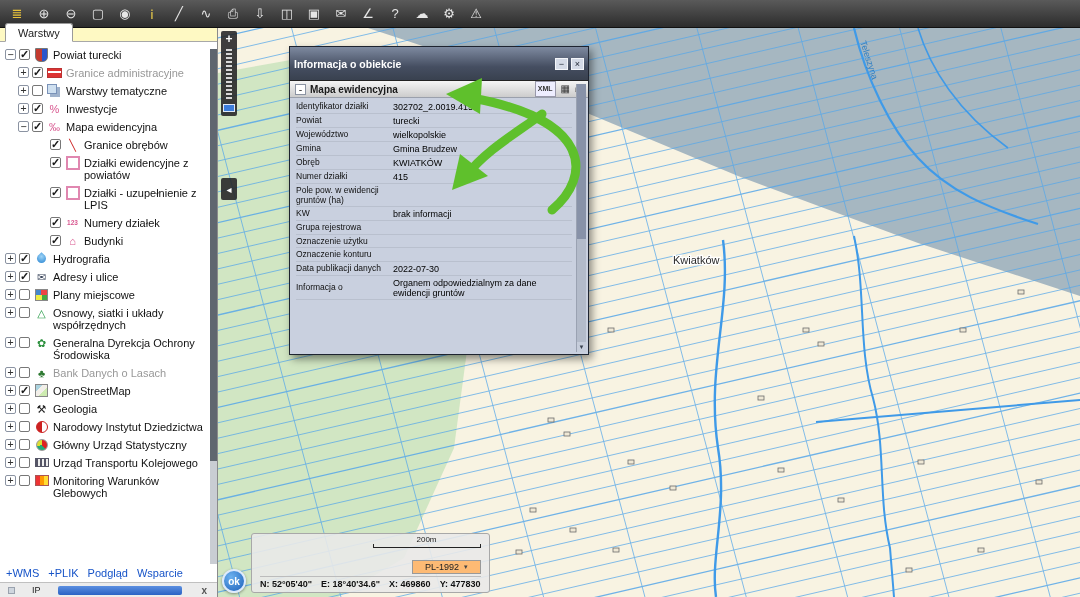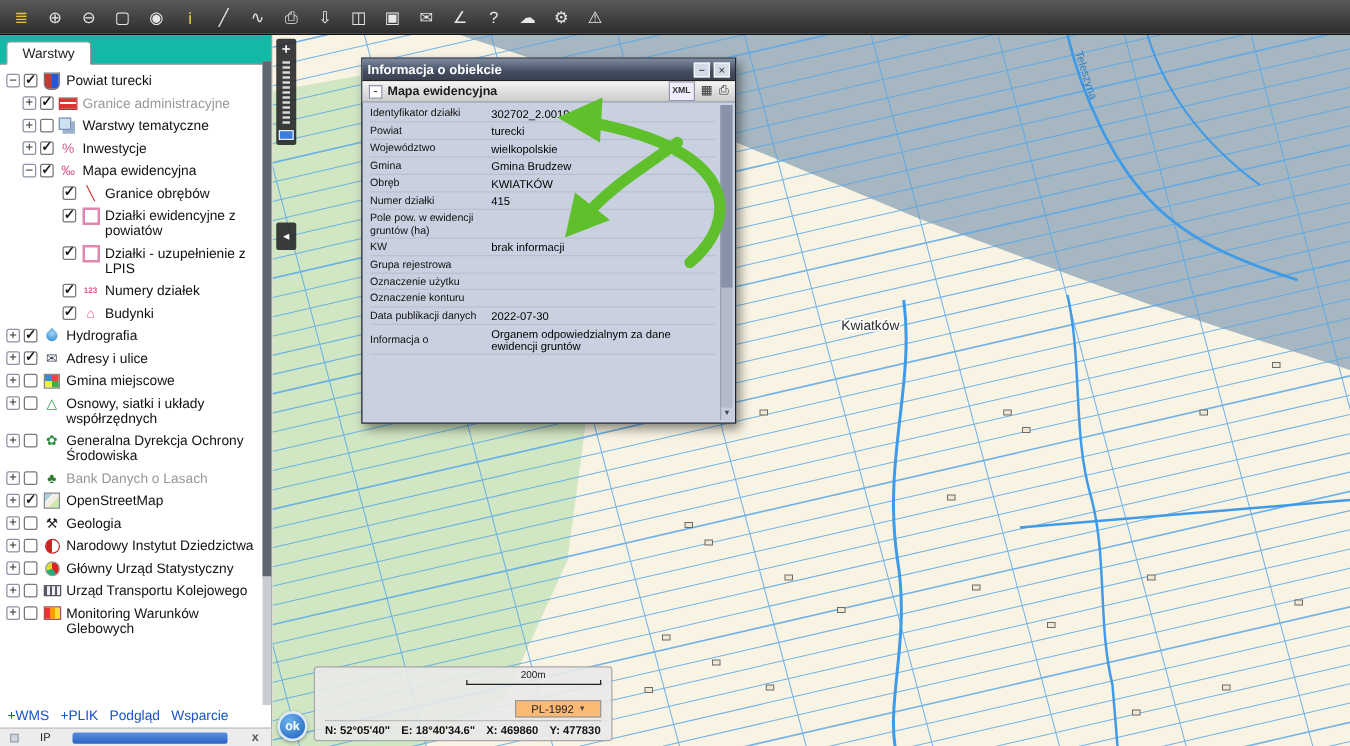--- a/index.html
+++ b/index.html
@@ -6,21 +6,21 @@
   html,body{width:1080px;height:597px;overflow:hidden;font-family:"Liberation Sans",sans-serif;background:#fff;}
 
   
   #toolbar{height:28px;background:linear-gradient(180deg,#5a5a5a,#2c2c2c);display:flex;align-items:center;padding:0 5px;gap:3px;border-bottom:1px solid #111;}
   .tbtn{width:24px;height:21px;display:flex;align-items:center;justify-content:center;border-radius:3px;font-size:13px;cursor:pointer;}
 
   #main{display:flex;height:569px;}
 
   
   #sidebar{width:218px;min-width:218px;background:#fff;border-right:1px solid #8a8a8a;position:relative;display:flex;flex-direction:column;}
-  .tabbar{height:24px;background:#14b8a6;border-bottom:1px solid #a8a8a8;display:flex;align-items:flex-end;padding-left:5px;}
+  .tabbar{height:14px;background:#fef9c3;border-bottom:1px solid #a8a8a8;display:flex;align-items:flex-end;padding-left:5px;}
   .tab{background:#fff;border:1px solid #9a9a9a;border-bottom:1px solid #fff;padding:3px 12px 2px;font-size:11px;color:#222;border-radius:3px 3px 0 0;margin-bottom:-1px;}
   #layertree{flex:1;padding:6px 12px 0 5px;overflow:hidden;}
   .trow{display:flex;align-items:flex-start;margin-bottom:5px;font-size:11px;line-height:12px;color:#111;}
   .trow.indent1{margin-left:13px;}
   .trow.indent2{margin-left:45px;}
   .trow.gray .llabel{color:#989898;}
   .expand{width:11px;height:11px;min-width:11px;border:1px solid #8b93a2;background:#fff;color:#333;font-size:10px;line-height:9px;text-align:center;margin:1px 3px 0 0;cursor:pointer;font-family:"DejaVu Sans Mono",monospace;border-radius:2px;}
   .cb{width:11px;height:11px;min-width:11px;border:1px solid #777;border-radius:2px;background:#fff;margin:1px 4px 0 0;position:relative;cursor:pointer;}
   .cb.on::after{content:"✓";position:absolute;left:0;top:-2px;font-size:11px;font-weight:bold;color:#1a1a1a;}
   .licon{width:15px;min-width:15px;height:13px;margin-right:4px;display:flex;align-items:center;justify-content:center;font-size:11px;line-height:12px;}
@@ -61,21 +61,21 @@
   .srow1{display:flex;align-items:flex-end;gap:12px;padding-bottom:2px;border-bottom:1px solid #bcbcbc;flex-direction:column;}
   .scalewrap{width:108px;}
   .scalelabel{font-size:8px;text-align:center;color:#222;line-height:8px;}
   .scalebarline{height:4px;border-left:1px solid #222;border-right:1px solid #222;border-bottom:1px solid #222;}
   .crs{background:#fdba74;border:1px solid #999;font-size:9px;color:#222;padding:1px 12px;display:flex;align-items:center;gap:5px;cursor:pointer;}
   .caret{font-size:7px;color:#444;}
   .srow2{font-size:9px;font-weight:bold;color:#111;padding-top:2px;white-space:nowrap;display:flex;gap:9px;}
 
   
   .popup{position:absolute;left:71px;top:18px;width:300px;background:#c9d0df;border:1px solid #1e2430;box-shadow:3px 4px 8px rgba(0,0,0,.45);z-index:20;}
-  .ptitle{height:18px;background:linear-gradient(180deg,#7e8aa0,#454e61 60%,#39414f);display:flex;align-items:center;padding:0 4px;border-bottom:1px solid #222;}
+  .ptitle{height:34px;background:linear-gradient(180deg,#7e8aa0,#454e61 60%,#39414f);display:flex;align-items:center;padding:0 4px;border-bottom:1px solid #222;}
   .ptitletext{color:#fff;font-size:10.5px;font-weight:bold;flex:1;}
   .pbtn{width:13px;height:12px;background:#d4dae6;border:1px solid #f4f6fa;color:#1c2330;font-size:9px;line-height:10px;text-align:center;margin-left:3px;cursor:pointer;}
   .psection{height:17px;background:linear-gradient(180deg,#f5f5f5,#cccccc);border-bottom:1px solid #9aa0ac;display:flex;align-items:center;padding:0 5px;gap:4px;}
   .pcol{width:11px;height:11px;border:1px solid #8b93a2;background:#fff;font-size:10px;line-height:9px;text-align:center;color:#333;cursor:pointer;font-family:"DejaVu Sans Mono",monospace;}
   .psectitle{font-size:10px;font-weight:bold;color:#1a1a1a;flex:1;}
   .ptools{display:flex;gap:5px;align-items:center;}
   .ptool{font-size:10px;color:#333;cursor:pointer;line-height:12px;}
   .ptool.xml{font-size:7px;font-weight:bold;border:1px solid #99a;background:#eef;padding:1px 2px;}
   .pbody{position:relative;padding:2px 16px 4px 6px;min-height:256px;}
   .prow{display:flex;border-bottom:1px solid #b9c0ce;padding:2px 0 1px;align-items:center;}
@@ -218,21 +218,21 @@
         <div class="trow indent0">
           <div class="expand">+</div>
           <div class="cb on"></div>
           <div class="licon ic-envelope" style="color: rgb(57, 68, 90);">✉</div>
           <div class="llabel">Adresy i ulice</div>
         </div>
         <div class="trow indent0">
           <div class="expand">+</div>
           <div class="cb"></div>
           <div class="licon ic-plans-map"></div>
-          <div class="llabel">Gmina miejscowe</div>
+          <div class="llabel">Plany miejscowe</div>
         </div>
         <div class="trow indent0">
           <div class="expand">+</div>
           <div class="cb"></div>
           <div class="licon ic-survey-triangle" style="color: rgb(42, 157, 74);">△</div>
           <div class="llabel">Osnowy, siatki i układy współrzędnych</div>
         </div>
         <div class="trow indent0">
           <div class="expand">+</div>
           <div class="cb"></div>

